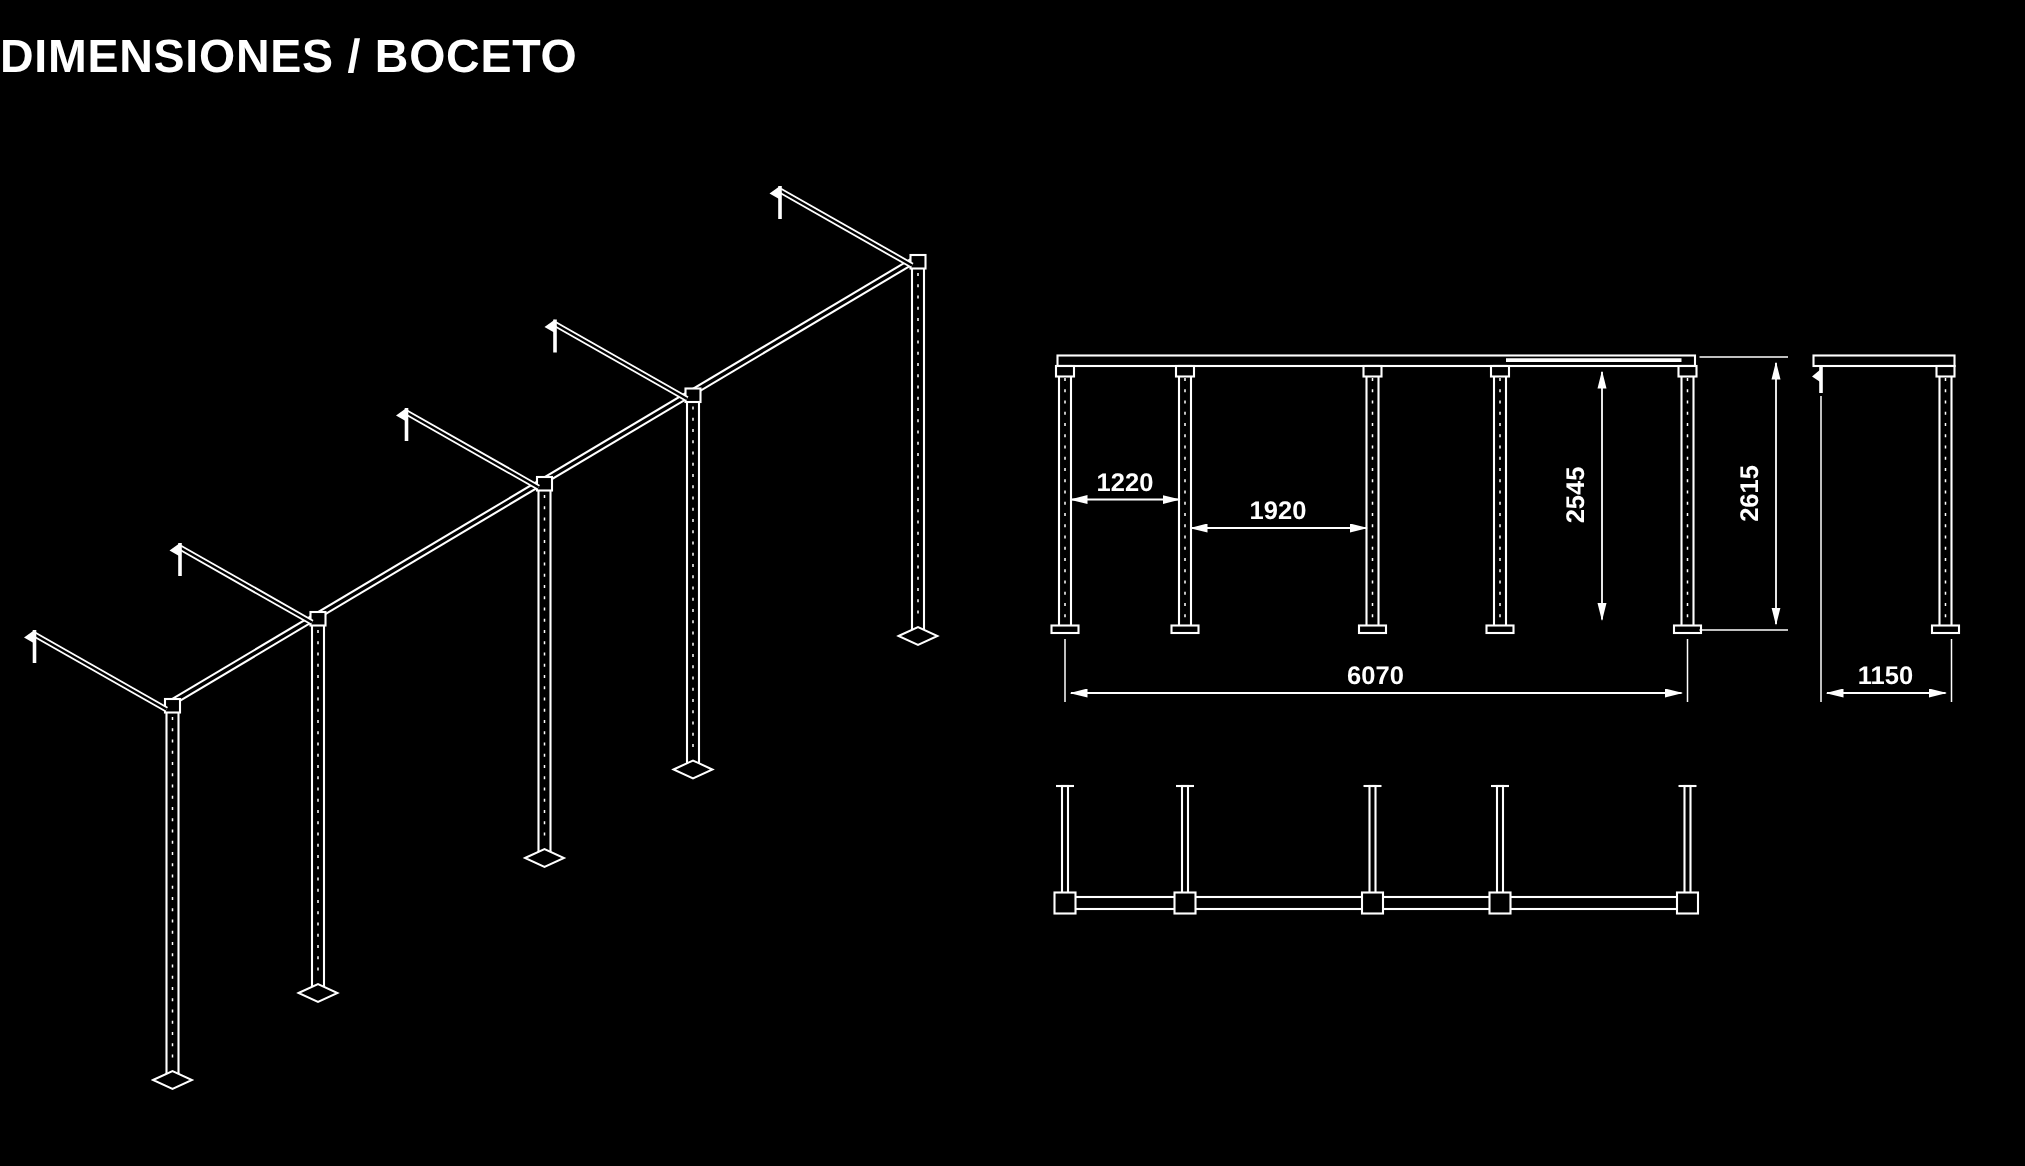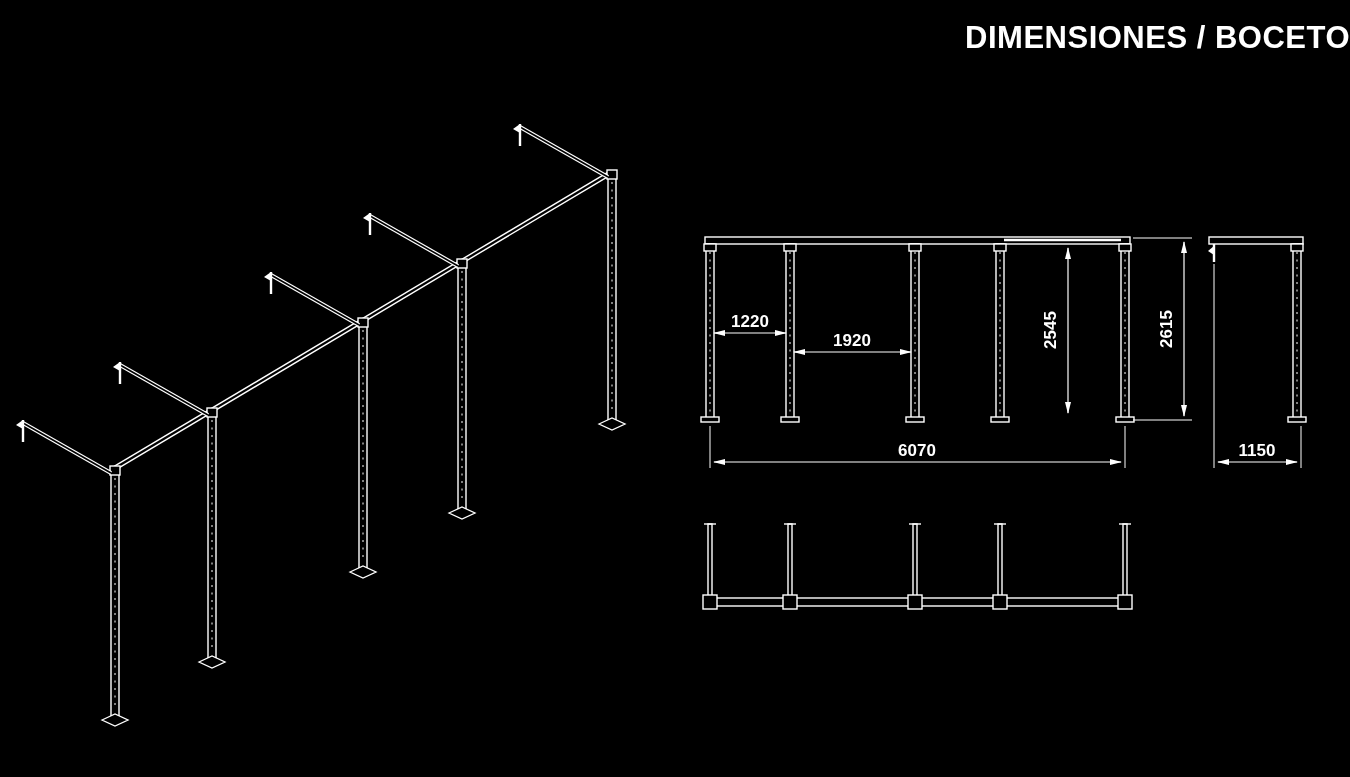--- a/index.html
+++ b/index.html
@@ -13,21 +13,21 @@
     height: 777px;
     background: #000000;
     overflow: hidden;
     font-family: "Liberation Sans", sans-serif;
   }
   .title {
     position: absolute;
     top: 20px;
     left: 0;
     width: 100%;
-    text-align: right;
+    text-align: left;
     color: #ffffff;
     font-size: 31px;
     font-weight: 800;
     letter-spacing: 0.5px;
     margin: 0;
   }
   svg { position: absolute; top: 0; left: 0; }
   .tube  { fill: #000000; stroke: #ffffff; stroke-width: 1.4; }
   .plate { fill: #000000; stroke: #ffffff; stroke-width: 1.3; }
   .holes { stroke: #ffffff; stroke-width: 1; stroke-dasharray: 2 5.5; fill: none; }

